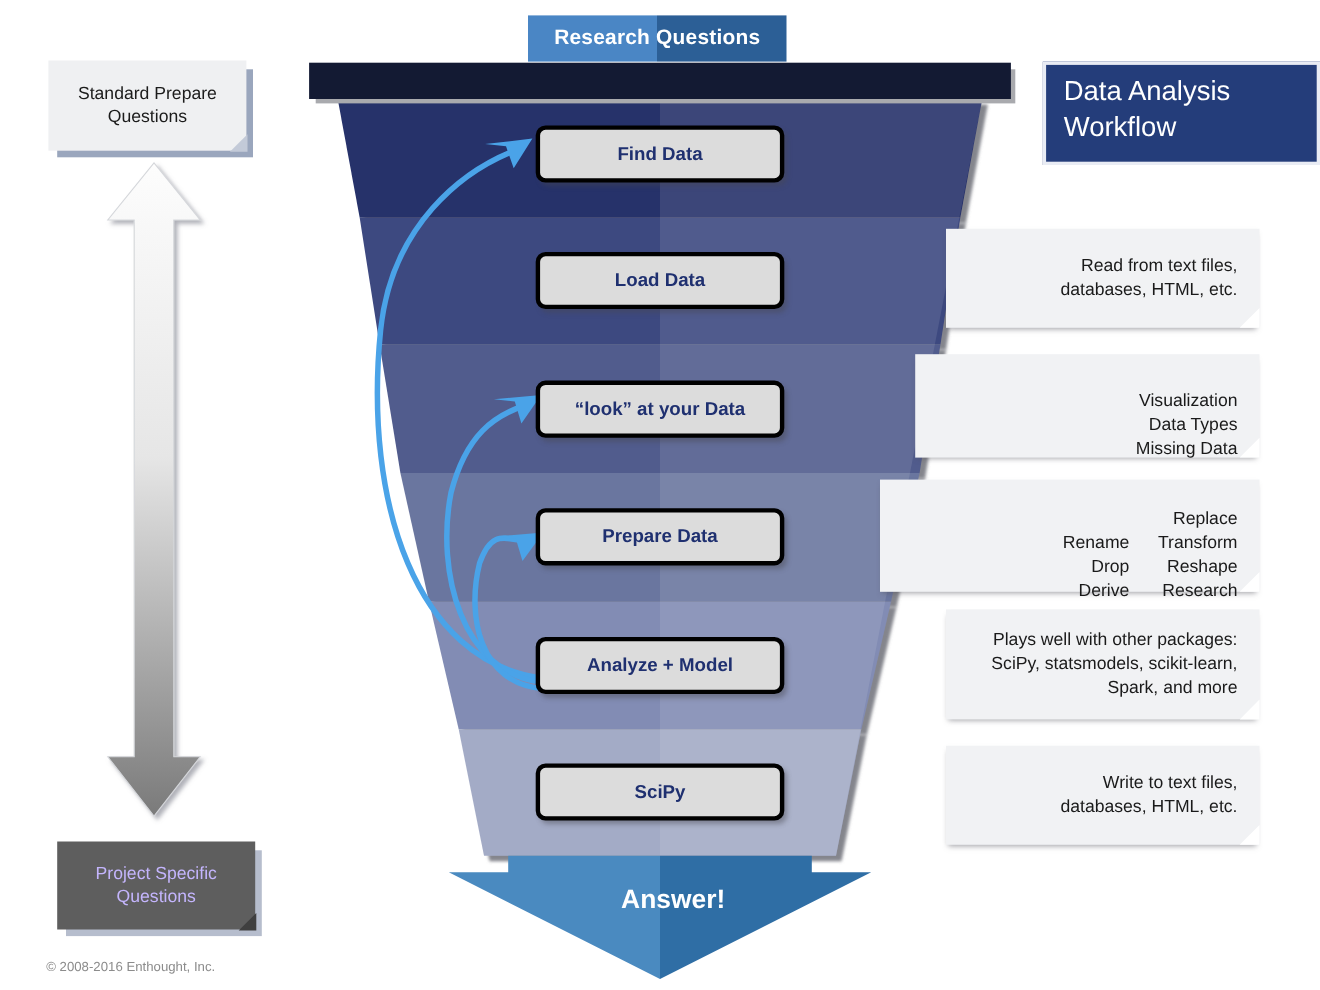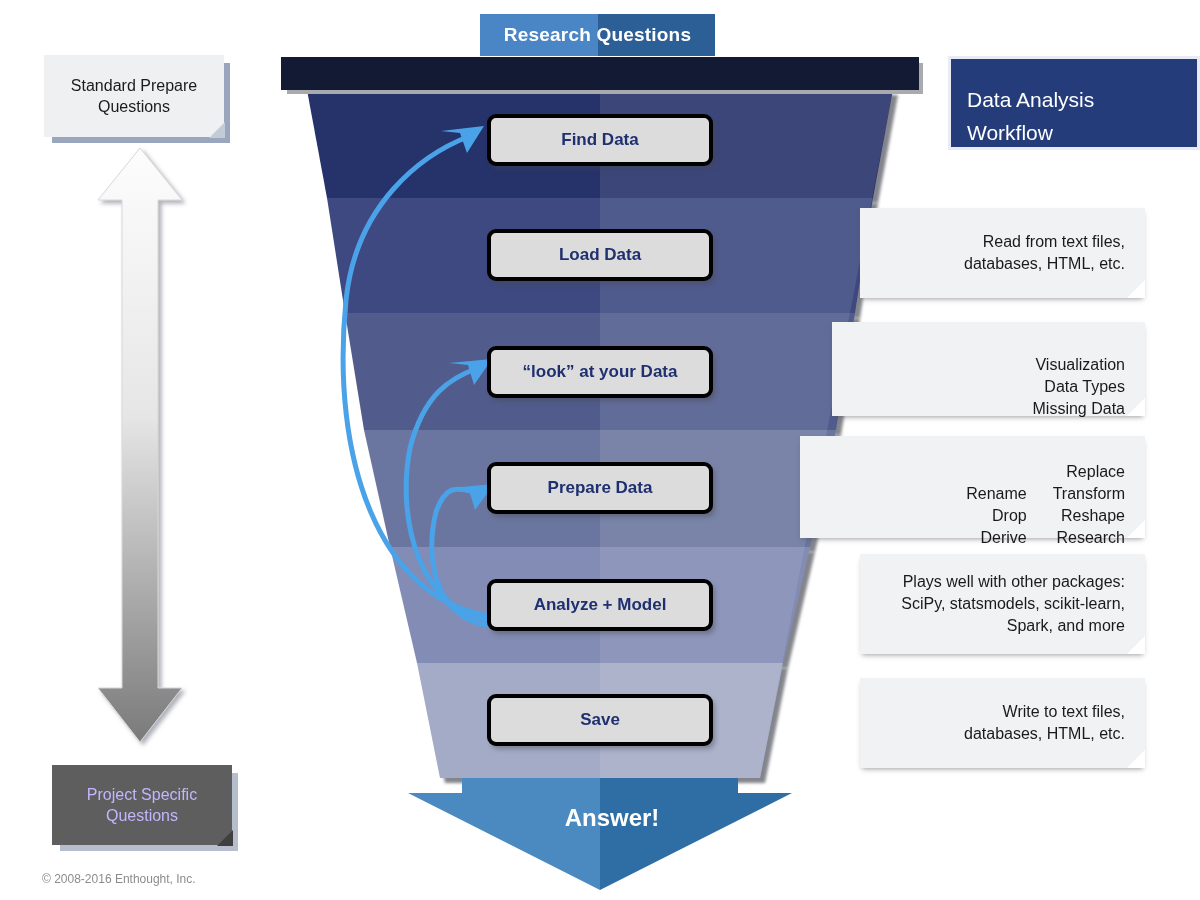--- a/index.html
+++ b/index.html
@@ -10,22 +10,22 @@
 
   
   .hdr-tab{position:absolute;left:480px;top:14px;width:235px;height:42px;
            background:linear-gradient(to right,#4a86c5 0%,#4a86c5 50%,#2c5f96 50%,#2c5f96 100%);
            color:#ffffff;font-size:19px;font-weight:bold;
            display:flex;align-items:center;justify-content:center;letter-spacing:.2px;}
 
   
   .title-box{position:absolute;left:948px;top:56px;width:252px;height:94px;
              background:#243d7a;border:3px solid #e9ecf4;
-             box-sizing:border-box;padding:24px 0 0 16px;color:#ffffff;
-             font-size:21px;line-height:33px;font-weight:400;}
+             box-sizing:border-box;padding:8px 0 0 16px;color:#ffffff;
+             font-size:25px;line-height:33px;font-weight:400;}
 
   
   .note{position:absolute;box-sizing:border-box;display:flex;align-items:center;
         justify-content:center;text-align:center;line-height:21px;font-size:16px;}
   .note .fold{position:absolute;right:-1px;bottom:-1px;width:0;height:0;}
   .note-top{left:44px;top:55px;width:180px;height:82px;background:#eff0f2;
             color:#1b1b1b;box-shadow:7px 7px 0 -1px #9aa6bd;}
   .note-bot{left:52px;top:765px;width:180px;height:80px;background:#5e5e5e;
             color:#c4b5fd;box-shadow:7px 7px 0 -1px #b6bdcd;}
   .note-top .fold{border-left:16px solid transparent;border-bottom:16px solid #c3cad8;}
@@ -153,21 +153,21 @@
   <div class="stage" style="top:346px">
       <span>“look” at your Data</span>
     </div>
   <div class="stage" style="top:462px">
       <span>Prepare Data</span>
     </div>
   <div class="stage" style="top:579px">
       <span>Analyze + Model</span>
     </div>
   <div class="stage" style="top:694px">
-      <span>Save</span>
+      <span>SciPy</span>
     </div>
 
   <div class="callout" style="left:860px;top:208px;width:285px;height:90px">
     <div class="co-inner">
       <div>Read from text files,</div>
       <div>databases, HTML, etc.</div>
     </div>
     <span class="fold"></span>
   </div>
 

